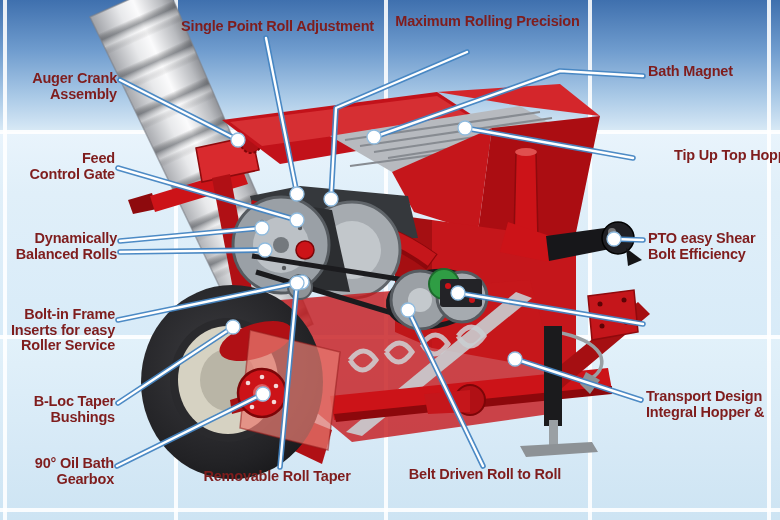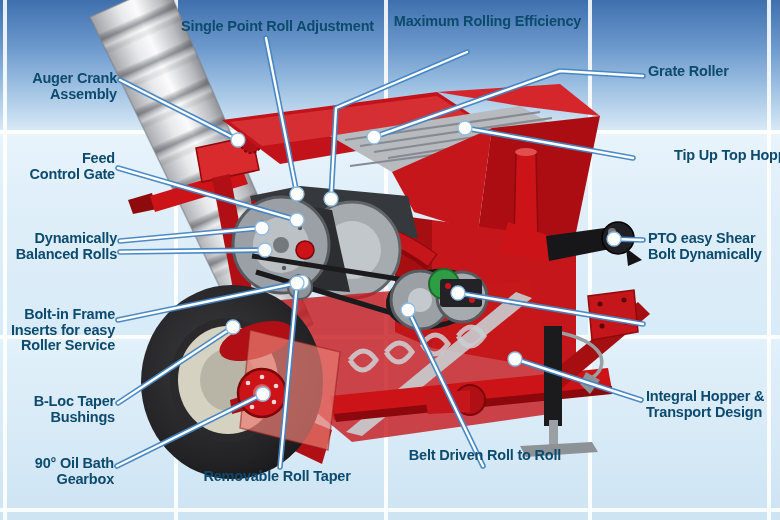--- a/index.html
+++ b/index.html
@@ -16,21 +16,21 @@
   
   .gv{position:absolute;top:0;bottom:0;width:4px;background:rgba(255,255,255,.88);}
   .gh{position:absolute;left:0;right:0;height:4px;background:rgba(255,255,255,.88);}
   svg{position:absolute;left:0;top:0;}
   
   .lo{fill:none;stroke:#4585c2;stroke-width:5.6;stroke-linecap:round;stroke-linejoin:round;opacity:.95}
   .li{fill:none;stroke:#ffffff;stroke-width:2.4;stroke-linecap:round;stroke-linejoin:round}
   .dot{fill:#ffffff;stroke:#8fbbdf;stroke-width:1.3}
   
   .lbl{position:absolute;font-weight:700;font-size:14.5px;line-height:15.5px;
-       color:#0c4a6e;letter-spacing:-0.2px;white-space:nowrap;z-index:5}
+       color:#7f1d1d;letter-spacing:-0.2px;white-space:nowrap;z-index:5}
   .r{text-align:right}
   .c{text-align:center}
 </style>
 </head>
 <body>
 
 <div id="stage">
 
   <div class="band" id="band-top"></div>
   <div class="band" id="band-mid"></div>
@@ -271,61 +271,61 @@
       <polyline class="lo" points="483,466 408,310"></polyline>
         <polyline class="li" points="483,466 408,310"></polyline>
       <circle class="dot" cx="408" cy="310" r="7"></circle>
     </g>
   </svg>
 
   <div class="lbl c" style="left:170px;top:19px;width:215px">
     <div>Single Point Roll Adjustment</div>
   </div>
   <div class="lbl c" style="left:385px;top:14px;width:205px">
-    <div>Maximum Rolling Efficiency</div>
+    <div>Maximum Rolling Precision</div>
   </div>
   <div class="lbl r" style="right:663px;top:71px;width:140px">
     <div>Auger Crank</div>
     <div>Assembly</div>
   </div>
   <div class="lbl" style="left:648px;top:64px">
-    <div>Grate Roller</div>
+    <div>Bath Magnet</div>
   </div>
   <div class="lbl r" style="right:665px;top:151px;width:140px">
     <div>Feed</div>
     <div>Control Gate</div>
   </div>
   <div class="lbl" style="left:674px;top:148px">
     <div>Tip Up Top Hopper</div>
   </div>
   <div class="lbl r" style="right:663px;top:231px;width:150px">
     <div>Dynamically</div>
     <div>Balanced Rolls</div>
   </div>
   <div class="lbl" style="left:648px;top:231px">
     <div>PTO easy Shear</div>
-    <div>Bolt Dynamically</div>
+    <div>Bolt Efficiency</div>
   </div>
   <div class="lbl r" style="right:665px;top:307px;width:150px">
     <div>Bolt-in Frame</div>
     <div>Inserts for easy</div>
     <div>Roller Service</div>
   </div>
   <div class="lbl r" style="right:665px;top:394px;width:140px">
     <div>B-Loc Taper</div>
     <div>Bushings</div>
   </div>
   <div class="lbl" style="left:646px;top:389px">
+    <div>Transport Design</div>
     <div>Integral Hopper &amp;</div>
-    <div>Transport Design</div>
   </div>
   <div class="lbl r" style="right:666px;top:456px;width:140px">
     <div>90° Oil Bath</div>
     <div>Gearbox</div>
   </div>
   <div class="lbl c" style="left:167px;top:469px;width:220px">
     <div>Removable Roll Taper</div>
   </div>
-  <div class="lbl c" style="left:375px;top:448px;width:220px">
+  <div class="lbl c" style="left:375px;top:467px;width:220px">
     <div>Belt Driven Roll to Roll</div>
   </div>
 
 </div>
 
 </body></html>

